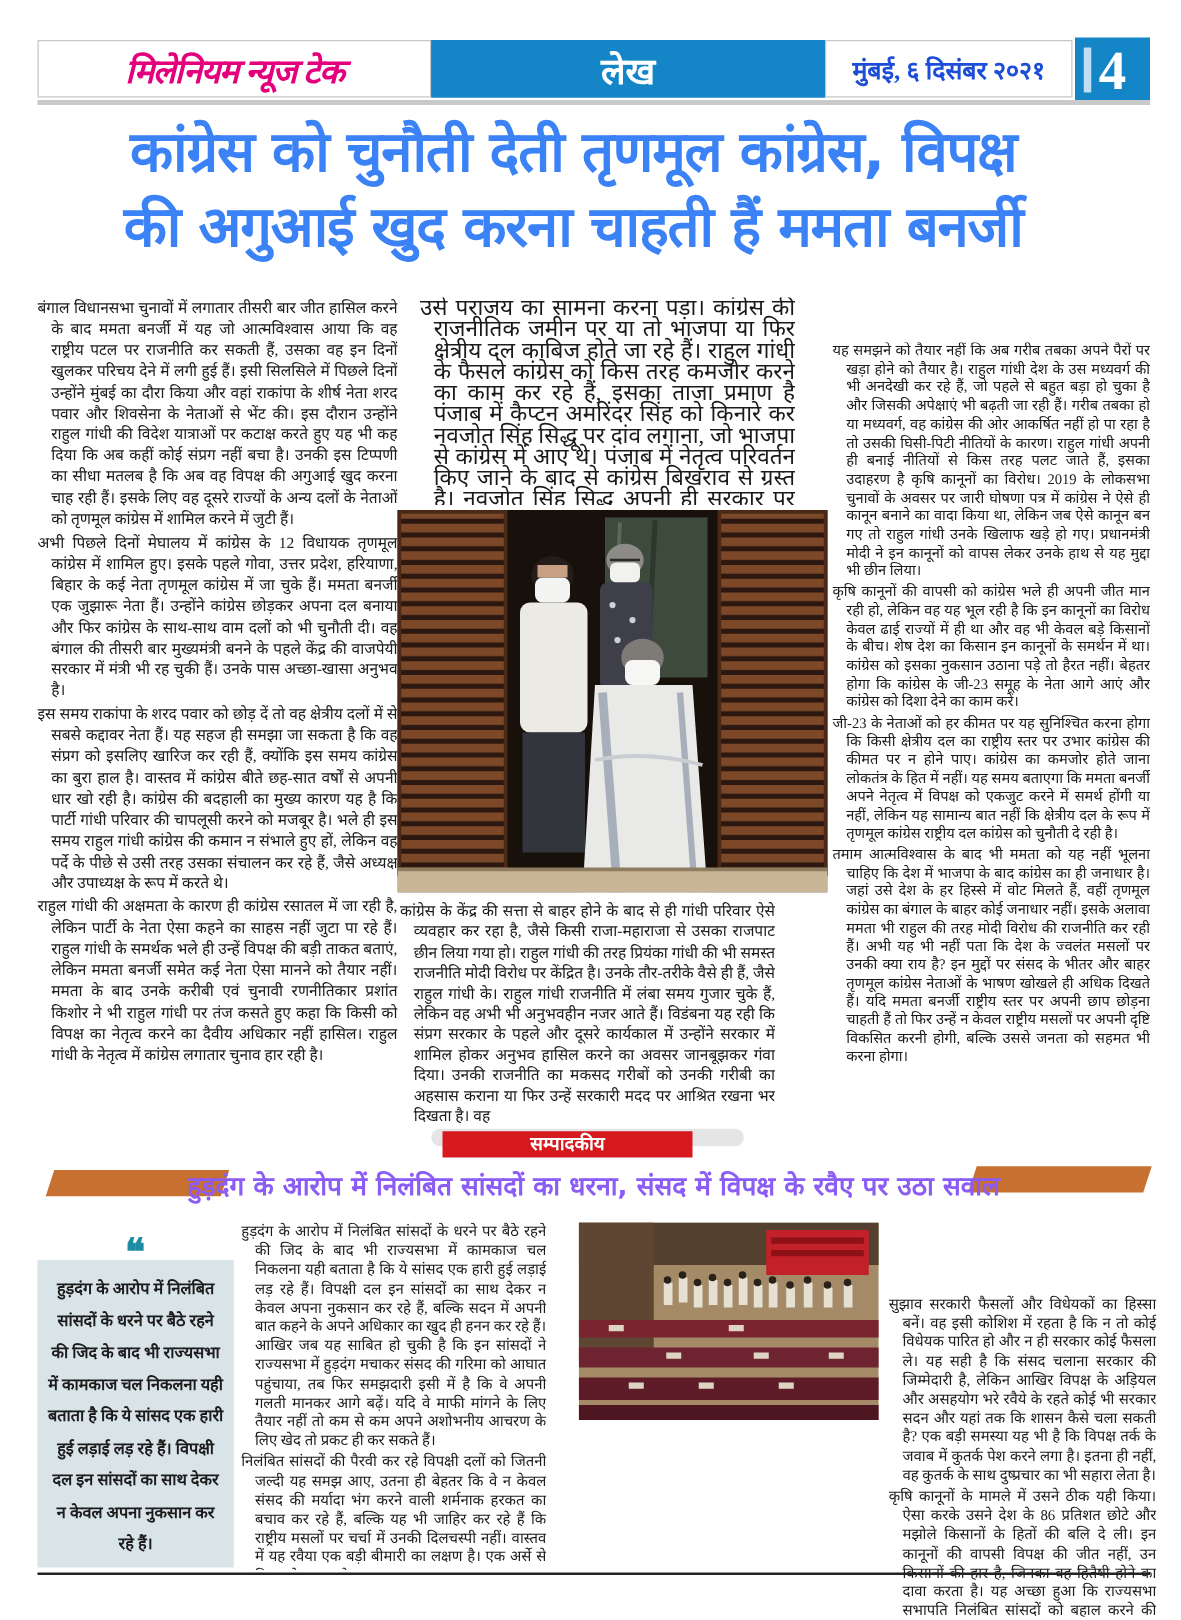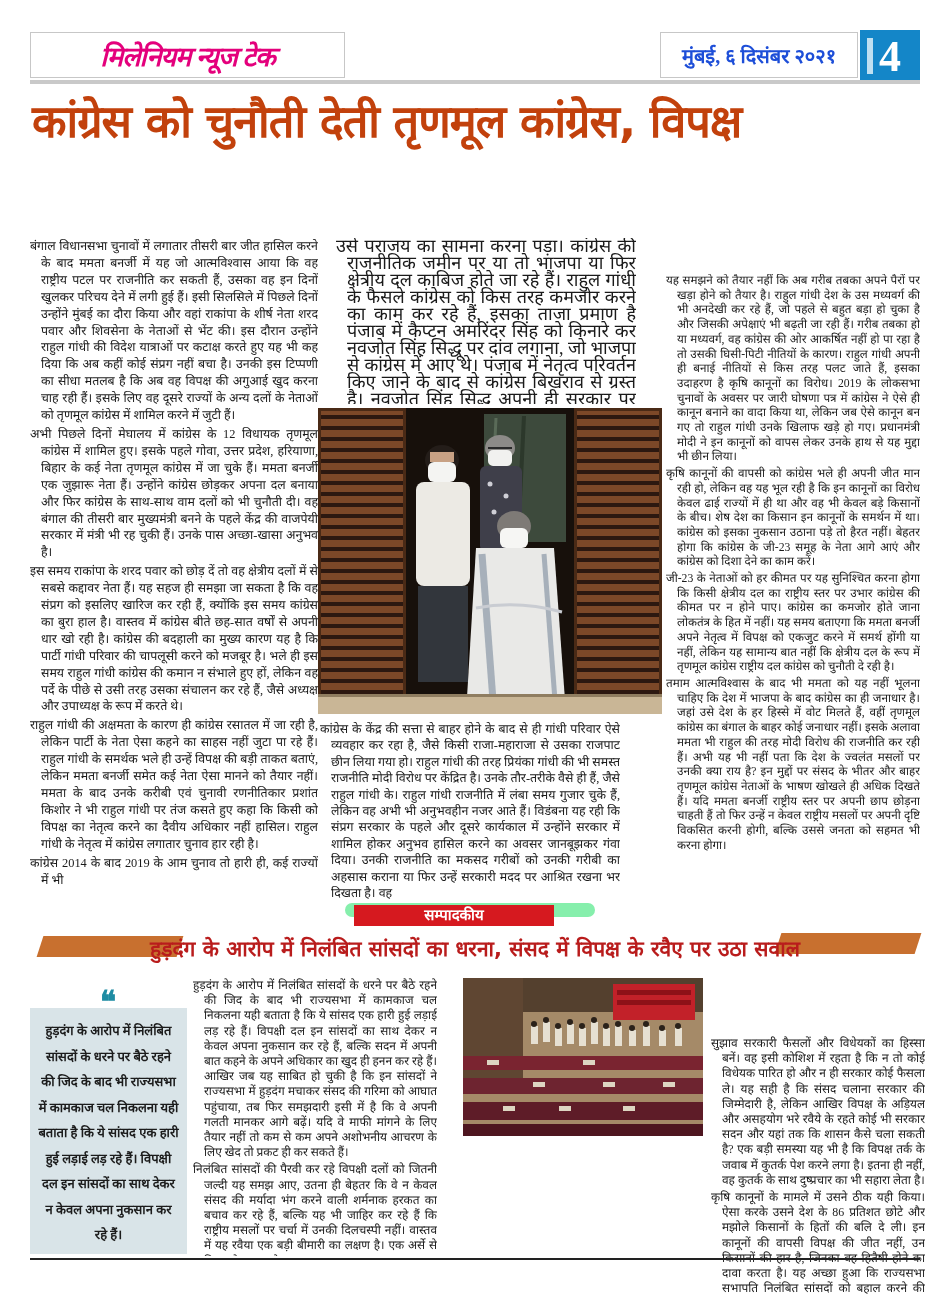--- a/index.html
+++ b/index.html
@@ -15,81 +15,82 @@
         color:#e4007c; font-weight:bold; font-size:27px; font-style:italic; letter-spacing:-1px;}
   .section-bar{left:345px; width:315px; background:#1486c8; border-color:#1486c8;
         display:flex; align-items:center; justify-content:center; color:#fff; font-weight:bold; font-size:29px;}
   .dateline{left:660px; width:198px; display:flex; align-items:center; justify-content:center;
         color:#1d4ed8; font-weight:bold; font-size:20px;}
   .pagenum{position:absolute; left:860px; top:30px; width:60px; height:52px; background:#1486c8;
         color:#fff; font-weight:bold; font-size:44px; display:flex; align-items:center; justify-content:center;}
   .pagenum .stripe{position:absolute; left:7px; top:8px; width:6px; height:36px; background:#bfe0f2;}
   .hdr-shadow{position:absolute; left:30px; top:80px; width:890px; height:4px; background:#c9c9c9;}
   
-  .headline1{position:absolute; left:32px; top:92px; width:885px; 
-        font-weight:800; font-size:45px; line-height:60px; color:#c2410c;
+  .headline1{position:absolute; left:16px; top:92px; width:885px; text-align:center;
+        font-weight:800; font-size:45px; line-height:60px; color:#3b82f6;
         font-family:"DejaVu Sans","Liberation Sans",sans-serif; letter-spacing:-1px;}
   
   .art p{margin:0 0 2px 0; text-align:justify; text-indent:-11px; padding-left:11px;}
   .col{position:absolute; overflow:hidden;}
   .c1{left:30px; top:238px; width:288px; height:714px; font-size:12.4px; line-height:16.9px;}
   .c2t{left:336px; top:238px; width:300px; height:166px; font-size:18px; line-height:17px;}
   .c2b{left:320px; top:721px; width:300px; height:178px; font-size:12.4px; line-height:16.4px;}
   .c3{left:666px; top:238px; width:254px; height:664px; font-size:11.7px; line-height:14.7px;margin-top:36px;}
   
   .photo1{position:absolute; left:318px; top:408px; width:344px; height:306px;}
   
-  .ribbon{position:absolute; left:345px; top:903px; width:250px; height:14px; background:#86efac; border-radius:13px;}
+  .ribbon{position:absolute; left:345px; top:903px; width:250px; height:14px; background:#e5e5e5; border-radius:13px;}
   .ribbon-red{position:absolute; left:9px; top:2px; height:21px; width:200px; background:#d6191f;
         color:#fff; font-weight:bold; font-size:15px; line-height:21px; text-align:center;
         font-family:"DejaVu Sans","Liberation Sans",sans-serif;}
   
   .oranje{position:absolute; height:21px; background:#c8702f; transform:skewX(-18deg);}
   .oranje.left{left:40px; top:936px; width:140px;}
   .oranje.right{left:778px; top:933px; width:140px;}
   
   .headline2{position:absolute; left:30px; top:934px; width:890px; text-align:center;
-        font-weight:800; font-size:21px; color:#b91c1c;
+        font-weight:800; font-size:21px; color:#8b5cf6;
         font-family:"DejaVu Sans","Liberation Sans",sans-serif;}
   
   .quote-icon{position:absolute; left:78px; top:984px; width:60px; text-align:center;
         color:#1f8ca3; font-size:30px; font-weight:bold;}
   .quotebox{position:absolute; left:30px; top:1008px; width:157px; height:246px; background:#d9e4e8;
         box-sizing:border-box; padding:10px 8px; text-align:center; font-weight:bold;
         font-size:13px; line-height:25.5px; color:#1c1c1c; overflow:hidden;}
   
   .cA{left:193px; top:978px; width:244px; height:278px; font-size:11.9px; line-height:15.2px;}
   .cB{left:441px; top:1141px; width:264px; height:116px; font-size:12.4px; line-height:17px;}
   .cC{left:711px; top:1036px; width:214px; height:278px; font-size:11.9px; line-height:15.2px;}
   .photo2{position:absolute; left:463px; top:978px; width:240px; height:158px;}
   .bottom-rule{position:absolute; left:30px; top:1258px; width:890px; height:2px; background:#222;}
 </style>
 </head>
 <body>
 
 <div class="page">
 
   <div class="hdr-box mast">मिलेनियम न्यूज टेक</div>
+  <div class="hdr-box section-bar">लेख</div>
   <div class="hdr-box dateline">मुंबई, ६ दिसंबर २०२१</div>
   <div class="pagenum">
     <span class="stripe"></span>
     <span>4</span>
   </div>
   <div class="hdr-shadow"></div>
 
   <div class="headline1">
     <span>कांग्रेस को चुनौती देती तृणमूल कांग्रेस, विपक्ष</span><br>
+    <span>की अगुआई खुद करना चाहती हैं ममता बनर्जी</span>
   </div>
 
   <div class="col c1 art">
     <p>बंगाल विधानसभा चुनावों में लगातार तीसरी बार जीत हासिल करने के बाद ममता बनर्जी में यह जो आत्मविश्वास आया कि वह राष्ट्रीय पटल पर राजनीति कर सकती हैं, उसका वह इन दिनों खुलकर परिचय देने में लगी हुई हैं। इसी सिलसिले में पिछले दिनों उन्होंने मुंबई का दौरा किया और वहां राकांपा के शीर्ष नेता शरद पवार और शिवसेना के नेताओं से भेंट की। इस दौरान उन्होंने राहुल गांधी की विदेश यात्राओं पर कटाक्ष करते हुए यह भी कह दिया कि अब कहीं कोई संप्रग नहीं बचा है। उनकी इस टिप्पणी का सीधा मतलब है कि अब वह विपक्ष की अगुआई खुद करना चाह रही हैं। इसके लिए वह दूसरे राज्यों के अन्य दलों के नेताओं को तृणमूल कांग्रेस में शामिल करने में जुटी हैं।</p>
     <p>अभी पिछले दिनों मेघालय में कांग्रेस के 12 विधायक तृणमूल कांग्रेस में शामिल हुए। इसके पहले गोवा, उत्तर प्रदेश, हरियाणा, बिहार के कई नेता तृणमूल कांग्रेस में जा चुके हैं। ममता बनर्जी एक जुझारू नेता हैं। उन्होंने कांग्रेस छोड़कर अपना दल बनाया और फिर कांग्रेस के साथ-साथ वाम दलों को भी चुनौती दी। वह बंगाल की तीसरी बार मुख्यमंत्री बनने के पहले केंद्र की वाजपेयी सरकार में मंत्री भी रह चुकी हैं। उनके पास अच्छा-खासा अनुभव है।</p>
     <p>इस समय राकांपा के शरद पवार को छोड़ दें तो वह क्षेत्रीय दलों में से सबसे कद्दावर नेता हैं। यह सहज ही समझा जा सकता है कि वह संप्रग को इसलिए खारिज कर रही हैं, क्योंकि इस समय कांग्रेस का बुरा हाल है। वास्तव में कांग्रेस बीते छह-सात वर्षों से अपनी धार खो रही है। कांग्रेस की बदहाली का मुख्य कारण यह है कि पार्टी गांधी परिवार की चापलूसी करने को मजबूर है। भले ही इस समय राहुल गांधी कांग्रेस की कमान न संभाले हुए हों, लेकिन वह पर्दे के पीछे से उसी तरह उसका संचालन कर रहे हैं, जैसे अध्यक्ष और उपाध्यक्ष के रूप में करते थे।</p>
     <p>राहुल गांधी की अक्षमता के कारण ही कांग्रेस रसातल में जा रही है, लेकिन पार्टी के नेता ऐसा कहने का साहस नहीं जुटा पा रहे हैं। राहुल गांधी के समर्थक भले ही उन्हें विपक्ष की बड़ी ताकत बताएं, लेकिन ममता बनर्जी समेत कई नेता ऐसा मानने को तैयार नहीं। ममता के बाद उनके करीबी एवं चुनावी रणनीतिकार प्रशांत किशोर ने भी राहुल गांधी पर तंज कसते हुए कहा कि किसी को विपक्ष का नेतृत्व करने का दैवीय अधिकार नहीं हासिल। राहुल गांधी के नेतृत्व में कांग्रेस लगातार चुनाव हार रही है।</p>
-    <p>कांग्रेस 2014 के बाद 2019 के आम चुनाव तो हारी ही, कई राज्यों में भी</p>
   </div>
   <div class="col c2t art">
     <p>उसे पराजय का सामना करना पड़ा। कांग्रेस की राजनीतिक जमीन पर या तो भाजपा या फिर क्षेत्रीय दल काबिज होते जा रहे हैं। राहुल गांधी के फैसले कांग्रेस को किस तरह कमजोर करने का काम कर रहे हैं, इसका ताजा प्रमाण है पंजाब में कैप्टन अमरिंदर सिंह को किनारे कर नवजोत सिंह सिद्धू पर दांव लगाना, जो भाजपा से कांग्रेस में आए थे। पंजाब में नेतृत्व परिवर्तन किए जाने के बाद से कांग्रेस बिखराव से ग्रस्त है। नवजोत सिंह सिद्धू अपनी ही सरकार पर हमलावर हैं।</p>
   </div>
   <div class="col c2b art">
     <p>कांग्रेस के केंद्र की सत्ता से बाहर होने के बाद से ही गांधी परिवार ऐसे व्यवहार कर रहा है, जैसे किसी राजा-महाराजा से उसका राजपाट छीन लिया गया हो। राहुल गांधी की तरह प्रियंका गांधी की भी समस्त राजनीति मोदी विरोध पर केंद्रित है। उनके तौर-तरीके वैसे ही हैं, जैसे राहुल गांधी के। राहुल गांधी राजनीति में लंबा समय गुजार चुके हैं, लेकिन वह अभी भी अनुभवहीन नजर आते हैं। विडंबना यह रही कि संप्रग सरकार के पहले और दूसरे कार्यकाल में उन्होंने सरकार में शामिल होकर अनुभव हासिल करने का अवसर जानबूझकर गंवा दिया। उनकी राजनीति का मकसद गरीबों को उनकी गरीबी का अहसास कराना या फिर उन्हें सरकारी मदद पर आश्रित रखना भर दिखता है। वह</p>
   </div>
   <div class="col c3 art">
     <p>यह समझने को तैयार नहीं कि अब गरीब तबका अपने पैरों पर खड़ा होने को तैयार है। राहुल गांधी देश के उस मध्यवर्ग की भी अनदेखी कर रहे हैं, जो पहले से बहुत बड़ा हो चुका है और जिसकी अपेक्षाएं भी बढ़ती जा रही हैं। गरीब तबका हो या मध्यवर्ग, वह कांग्रेस की ओर आकर्षित नहीं हो पा रहा है तो उसकी घिसी-पिटी नीतियों के कारण। राहुल गांधी अपनी ही बनाई नीतियों से किस तरह पलट जाते हैं, इसका उदाहरण है कृषि कानूनों का विरोध। 2019 के लोकसभा चुनावों के अवसर पर जारी घोषणा पत्र में कांग्रेस ने ऐसे ही कानून बनाने का वादा किया था, लेकिन जब ऐसे कानून बन गए तो राहुल गांधी उनके खिलाफ खड़े हो गए। प्रधानमंत्री मोदी ने इन कानूनों को वापस लेकर उनके हाथ से यह मुद्दा भी छीन लिया।</p>
     <p>कृषि कानूनों की वापसी को कांग्रेस भले ही अपनी जीत मान रही हो, लेकिन वह यह भूल रही है कि इन कानूनों का विरोध केवल ढाई राज्यों में ही था और वह भी केवल बड़े किसानों के बीच। शेष देश का किसान इन कानूनों के समर्थन में था। कांग्रेस को इसका नुकसान उठाना पड़े तो हैरत नहीं। बेहतर होगा कि कांग्रेस के जी-23 समूह के नेता आगे आएं और कांग्रेस को दिशा देने का काम करें।</p>

